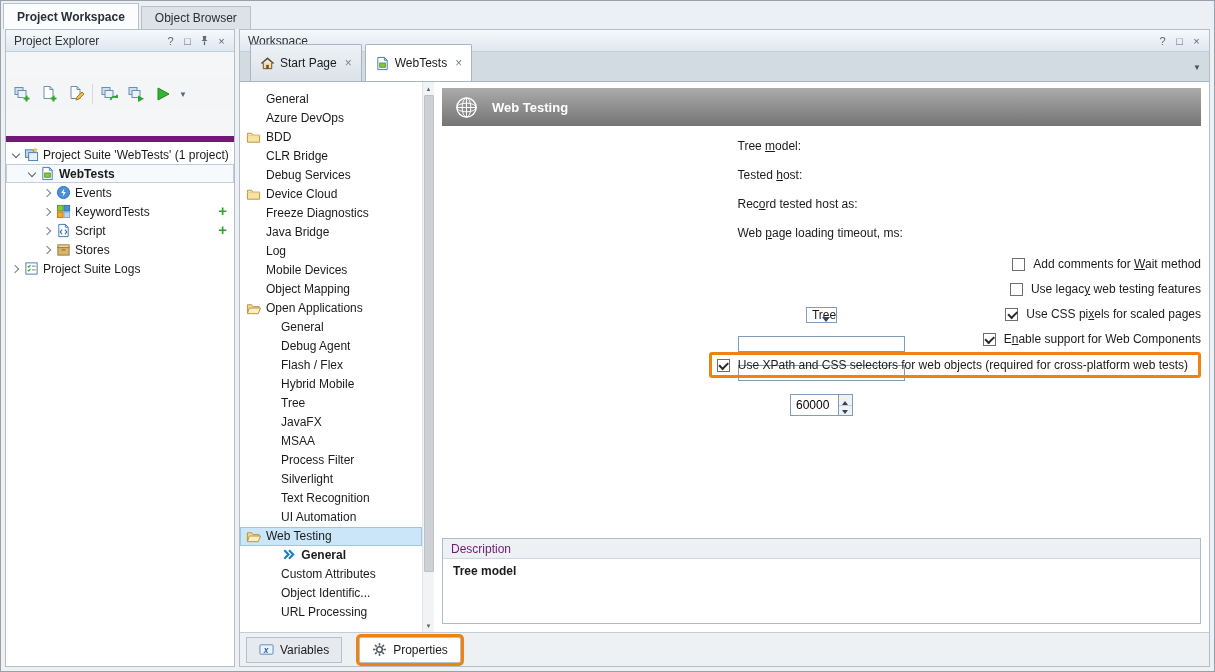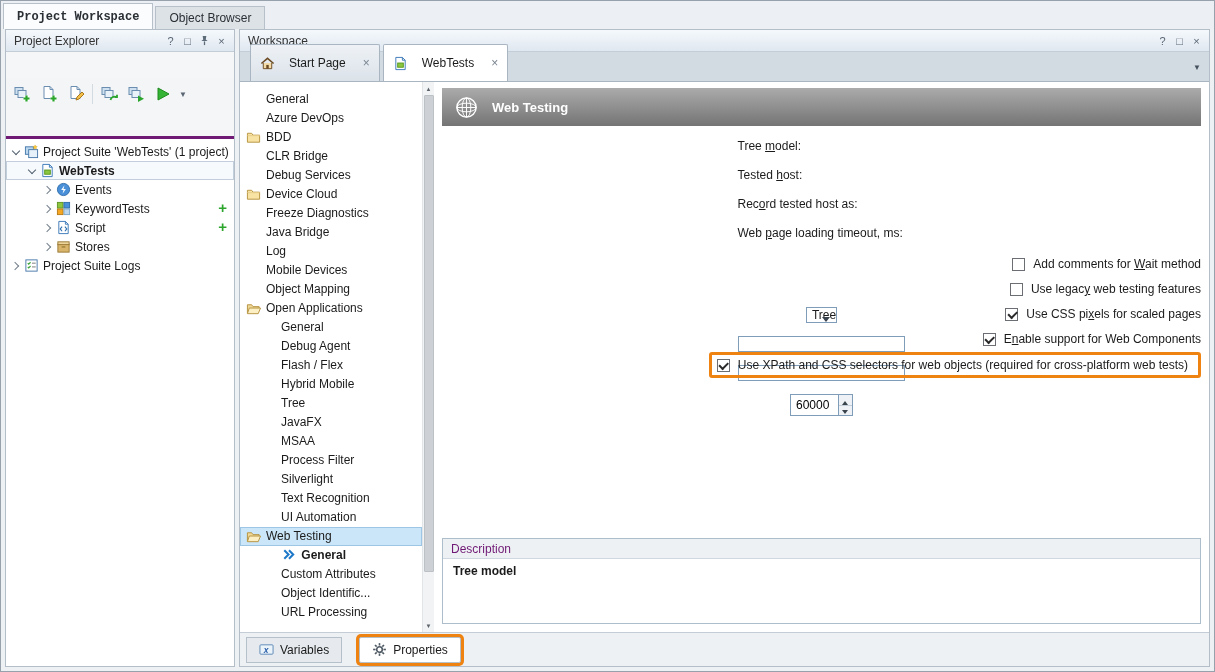--- a/index.html
+++ b/index.html
@@ -3,56 +3,56 @@
 <meta charset="utf-8">
 <style>
   * { margin:0; padding:0; box-sizing:border-box; }
   html,body { width:1215px; }
   body { font-family:"Liberation Sans","DejaVu Sans",sans-serif; font-size:12px; color:#1b1b1b; background:#d9dcdf; }
   .app { width:1215px; height:672px; background:#eef1f4; border:1px solid #96a1ac; display:flex; flex-direction:column; overflow:hidden; }
 
   
   .top-tabbar { height:28px; display:flex; align-items:flex-end; padding-left:2px; background:#eceff3; flex:none; }
   .top-tab { height:23px; display:flex; align-items:center; padding:0 13px; border:1px solid #b7c0c9; border-bottom:none; background:#dde2e7; margin-right:2px; color:#2a2f35; }
-  .top-tab.active { background:#fbfcfd; height:26px; font-weight:bold;font-family:Liberation Mono, monospace; }
+  .top-tab.active { background:#fbfcfd; height:26px; font-weight:bold; }
 
   .main { flex:1; display:flex; padding:0 4px 4px 4px; gap:4px; min-height:0; }
 
   
   .left-panel { width:230px; flex:none; display:flex; flex-direction:column; border:1px solid #b3bec9; background:#f4f6f8;gap:26px; }
   .right-panel { flex:1; min-width:0; display:flex; flex-direction:column; border:1px solid #b3bec9; background:#f4f6f8; }
   .panel-header { height:22px; flex:none; background:linear-gradient(#f5f9fc,#dfe7f0); border-bottom:1px solid #c3cdd7; display:flex; align-items:center; padding:0 4px 0 8px; }
   .panel-title { flex:1; color:#333; }
   .ph-btn { width:17px; height:16px; display:flex; align-items:center; justify-content:center; color:#5a6673; font-size:11px; }
   .ph-btn svg { width:11px; height:11px; }
 
   
   .toolbar { height:32px; flex:none; display:flex; align-items:center; gap:1px; padding:0 3px; background:#f3f5f7; }
   .tb-btn { width:26px; height:26px; display:flex; align-items:center; justify-content:center; border-radius:2px; }
   .tb-btn svg { width:18px; height:18px; display:block; }
   .tb-sep { width:1px; height:20px; background:#d3dae0; margin:0 2px; }
   .tb-dd { width:12px; color:#5a6673; font-size:8px; text-align:center; }
 
   
-  .ptree { flex:1; background:#fff; border-top:3px solid #701a75; padding-top:3px; overflow:hidden; }
+  .ptree { flex:1; background:#fff; border-top:6px solid #701a75; padding-top:3px; overflow:hidden; }
   .tree-row { height:19px; display:flex; align-items:center; position:relative; padding-left:4px; white-space:nowrap; }
   .tree-row.lvl1 { padding-left:20px; }
   .tree-row.lvl2 { padding-left:36px; }
   .tree-row.selected { background:#f7fafd; outline:1px solid #c2cedb; outline-offset:-1px; }
   .tree-row.bold .tree-label { font-weight:bold; }
   .chev { width:12px; height:12px; flex:0 0 12px; position:relative; }
   [data-chevron="down"] > .chev::before { content:""; position:absolute; left:3px; top:2px; width:5px; height:5px; border-right:1.6px solid #51606e; border-bottom:1.6px solid #51606e; transform:rotate(45deg); }
   [data-chevron="right"] > .chev::before { content:""; position:absolute; left:2px; top:3px; width:5px; height:5px; border-right:1.6px solid #74808c; border-bottom:1.6px solid #74808c; transform:rotate(-45deg); }
   .row-icon { width:15px; height:15px; flex:0 0 15px; margin:0 4px 0 2px; }
   .row-icon svg { width:15px; height:15px; display:block; }
   .tree-row.plus::after { content:"+"; position:absolute; right:7px; top:0; color:#2ca52c; font-weight:bold; font-size:15px; }
 
   
   .doc-tabbar { height:30px; flex:none; background:#d2dae2; display:flex; align-items:flex-end; padding:0 24px 0 10px; border-bottom:1px solid #a9b6c2; position:relative; }
-  .dtab { height:26px; display:flex; align-items:center; gap:14px; padding:18px 9px; border:1px solid #a9b6c2; border-bottom:none; border-radius:2px 2px 0 0; background:linear-gradient(#eef2f6,#dbe2e9); margin-right:3px; }
+  .dtab { height:26px; display:flex; align-items:center; gap:5px; padding:18px 9px; border:1px solid #a9b6c2; border-bottom:none; border-radius:2px 2px 0 0; background:linear-gradient(#eef2f6,#dbe2e9); margin-right:3px; }
   .dtab.active { background:#fff; }
   .dtab .slot { width:15px; height:15px; }
   .dtab .slot svg { width:15px; height:15px; display:block; }
   .dtab-close { color:#7a8591; font-size:12px; margin-left:3px; }
   .doc-dd { position:absolute; right:8px; top:11px; color:#46525e; font-size:8px; }
 
   
   .doccontent { flex:1; min-height:0; display:flex; background:#fff; }
 
   .opts { width:182px; flex:none; padding-top:8px; background:#fff; overflow:hidden; }

